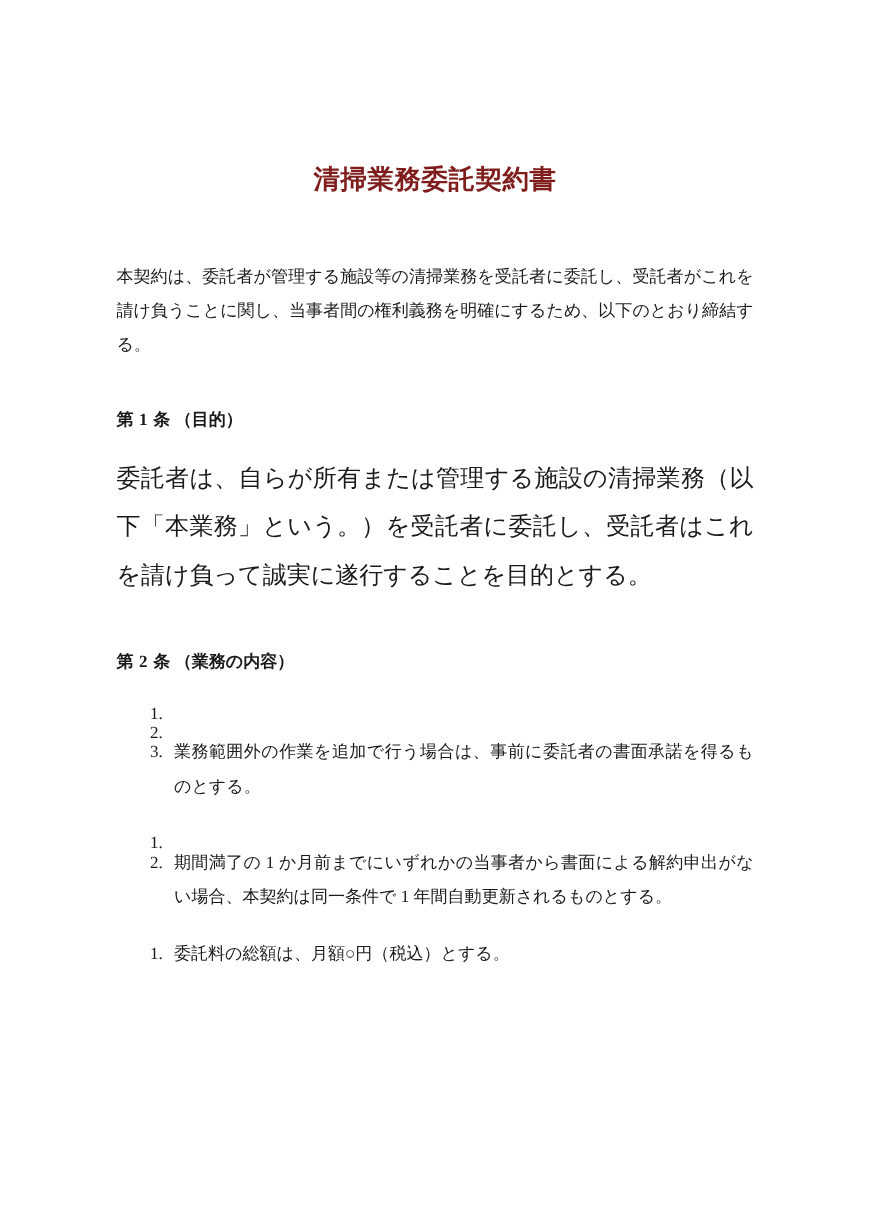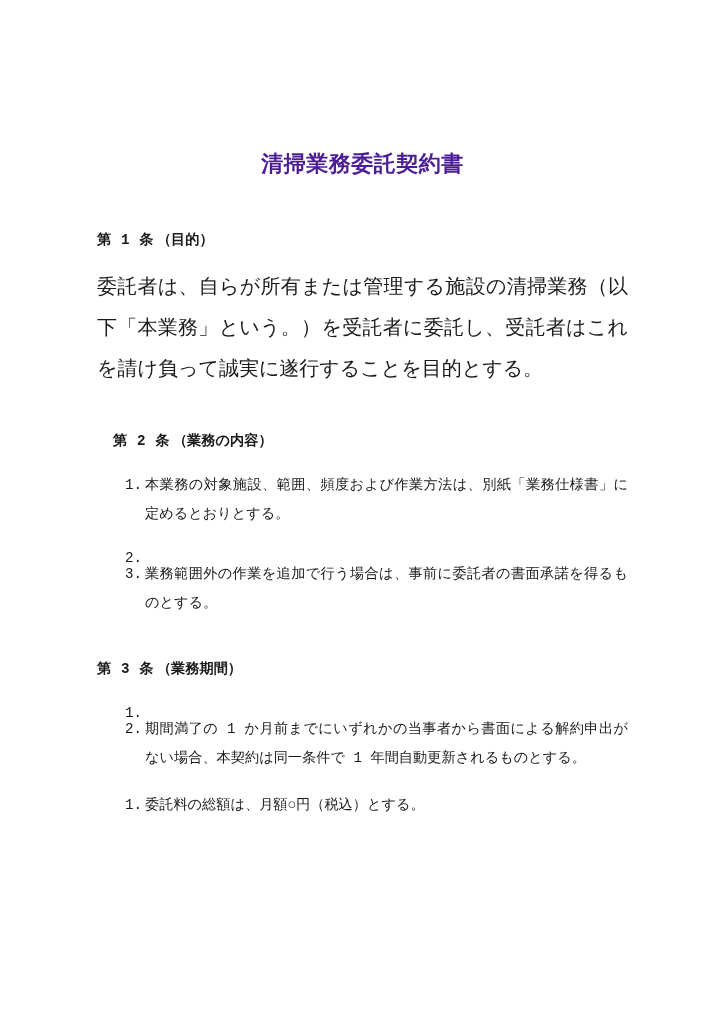--- a/index.html
+++ b/index.html
@@ -20,37 +20,36 @@
     position: absolute;
     left: 97px;
     top: 0;
     width: 531px;
   }
   .doc-title {
     text-align: center;
     font-size: 22px;
     font-weight: bold;
     letter-spacing: 0.5px;
-    margin: 14px;
+    margin: 0;
     padding-top: 136px;
     line-height: 1.3;
-    color: #4c1d95;
+    color: #7f1d1d;
   }
   .preamble {
     margin: 0;
     padding-top: 52px;
     font-size: 14.2px;
     line-height: 2.03;
     text-align: justify;
     text-justify: inter-character;
   }
   .article {
     margin: 0;
     padding: 0;
-    font-family: Liberation Mono, monospace;
   }
   .article-heading {
     font-weight: bold;
     font-size: 14.2px;
     line-height: 1.6;
     margin: 0;
     padding-top: 34px;
   }
   .article-heading .art-label {
     letter-spacing: 0.6px;
@@ -83,66 +82,63 @@
   .clause-item .clause-num {
     position: absolute;
     left: 28px;
     top: 16px;
     width: 22px;
     font-size: 14.2px;
     line-height: 2.03;
     text-align: left;
   }
   .article-1 .article-heading { padding-top: 36px; }
-  .article-2 .article-heading { padding-top: 40px; margin-left: 16px; }
+  .article-2 .article-heading { padding-top: 40px; }
   .article-2 .clause-list { padding-top: 2px; }
   .article-3 .article-heading { padding-top: 40px; }
   .article-3 .clause-list { padding-top: 2px; }
   .article-4 .article-heading { padding-top: 40px; }
   .article-4 .clause-list { padding-top: 2px; }
 </style>
 </head>
 <body>
 
 <div class="page">
   <div class="doc-body">
 
     <h1 class="doc-title">清掃業務委託契約書</h1>
 
+    <p class="preamble">本契約は、委託者が管理する施設等の清掃業務を受託者に委託し、受託者がこれを請け負うことに関し、当事者間の権利義務を明確にするため、以下のとおり締結する。</p>
 
     <section class="article article-1">
       <h2 class="article-heading">
         <span class="art-label">第 1 条</span><span class="art-title">（目的）</span>
       </h2>
       <p class="article-para">委託者は、自らが所有または管理する施設の清掃業務（以下「本業務」という。）を受託者に委託し、受託者はこれを請け負って誠実に遂行することを目的とする。</p>
     </section>
 
     <section class="article article-2">
       <h2 class="article-heading">
         <span class="art-label">第 2 条</span><span class="art-title">（業務の内容）</span>
       </h2>
       <ol class="clause-list">
         <li class="clause-item">
           <span class="clause-num">1.</span>
-          <span class="clause-text">本業務の対象施設、範囲、頻度および作業方法は、別紙「業務仕様書」に定めるとおりとする。</span>
         </li>
         <li class="clause-item">
           <span class="clause-num">2.</span>
         </li>
         <li class="clause-item">
           <span class="clause-num">3.</span>
           <span class="clause-text">業務範囲外の作業を追加で行う場合は、事前に委託者の書面承諾を得るものとする。</span>
         </li>
       </ol>
     </section>
 
     <section class="article article-3">
-      <h2 class="article-heading">
-        <span class="art-label">第 3 条</span><span class="art-title">（業務期間）</span>
-      </h2>
       <ol class="clause-list">
         <li class="clause-item">
           <span class="clause-num">1.</span>
         </li>
         <li class="clause-item">
           <span class="clause-num">2.</span>
           <span class="clause-text">期間満了の 1 か月前までにいずれかの当事者から書面による解約申出がない場合、本契約は同一条件で 1 年間自動更新されるものとする。</span>
         </li>
       </ol>
     </section>

